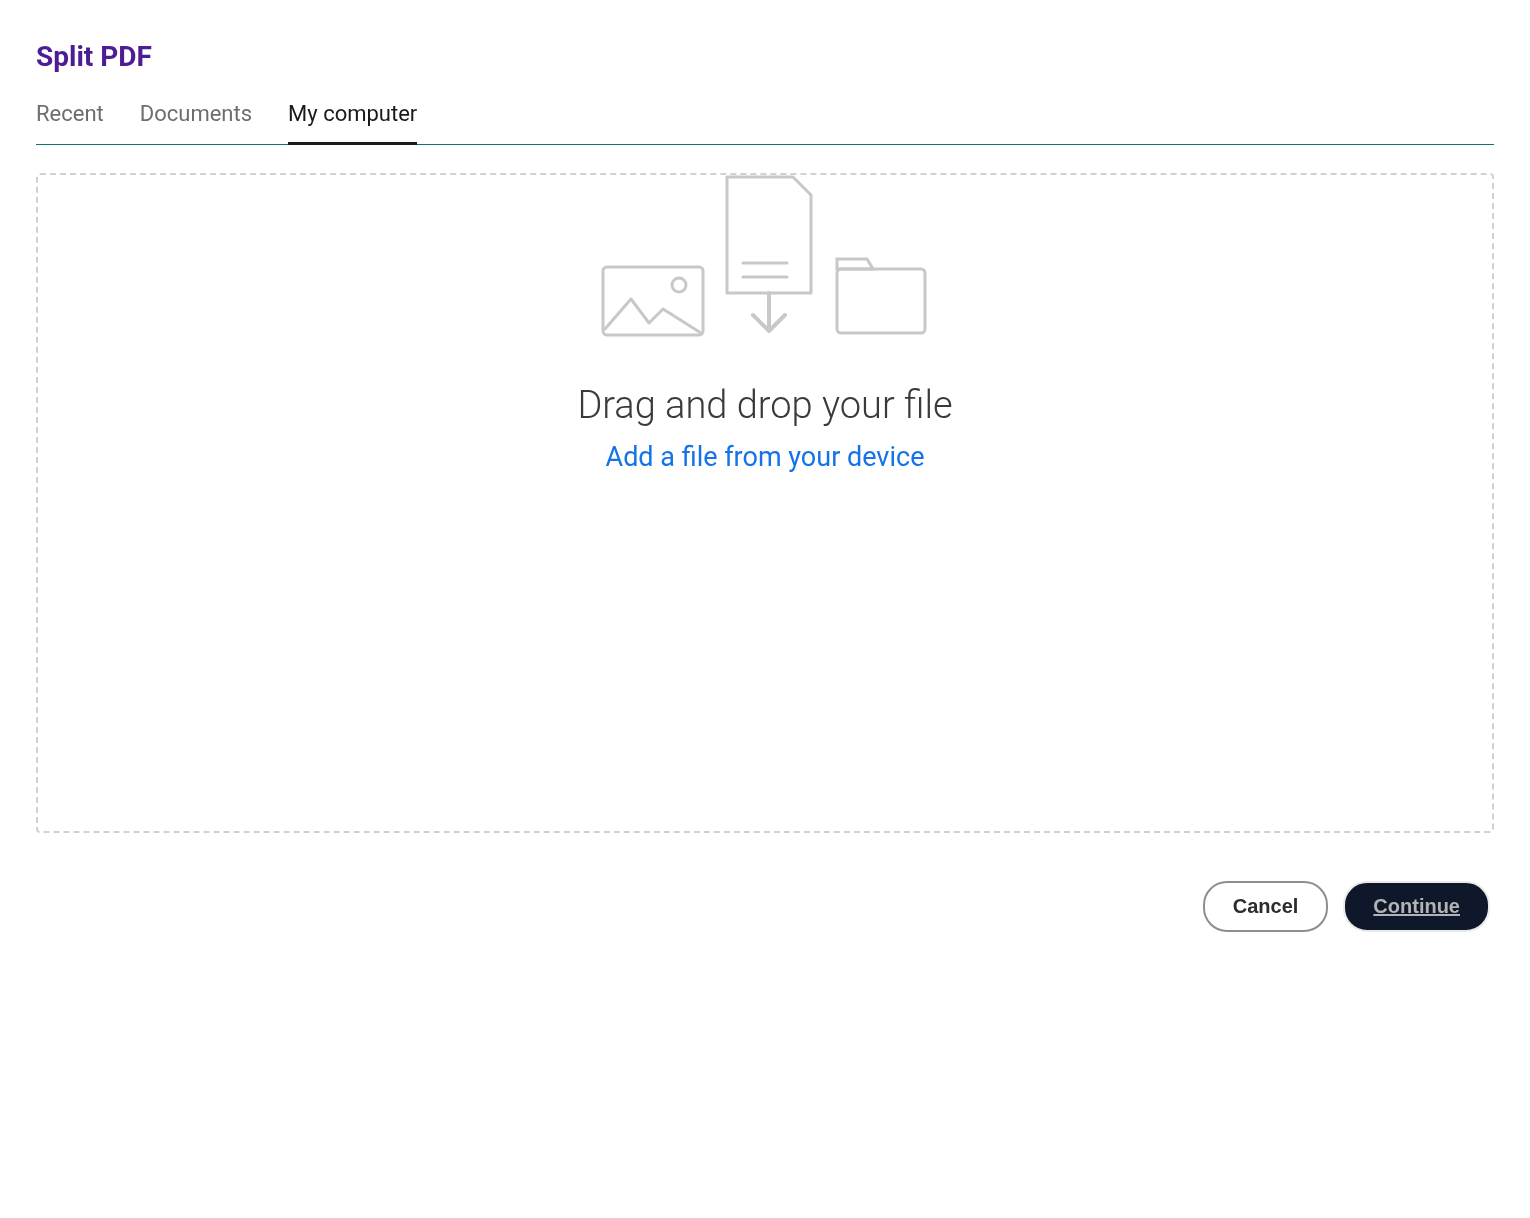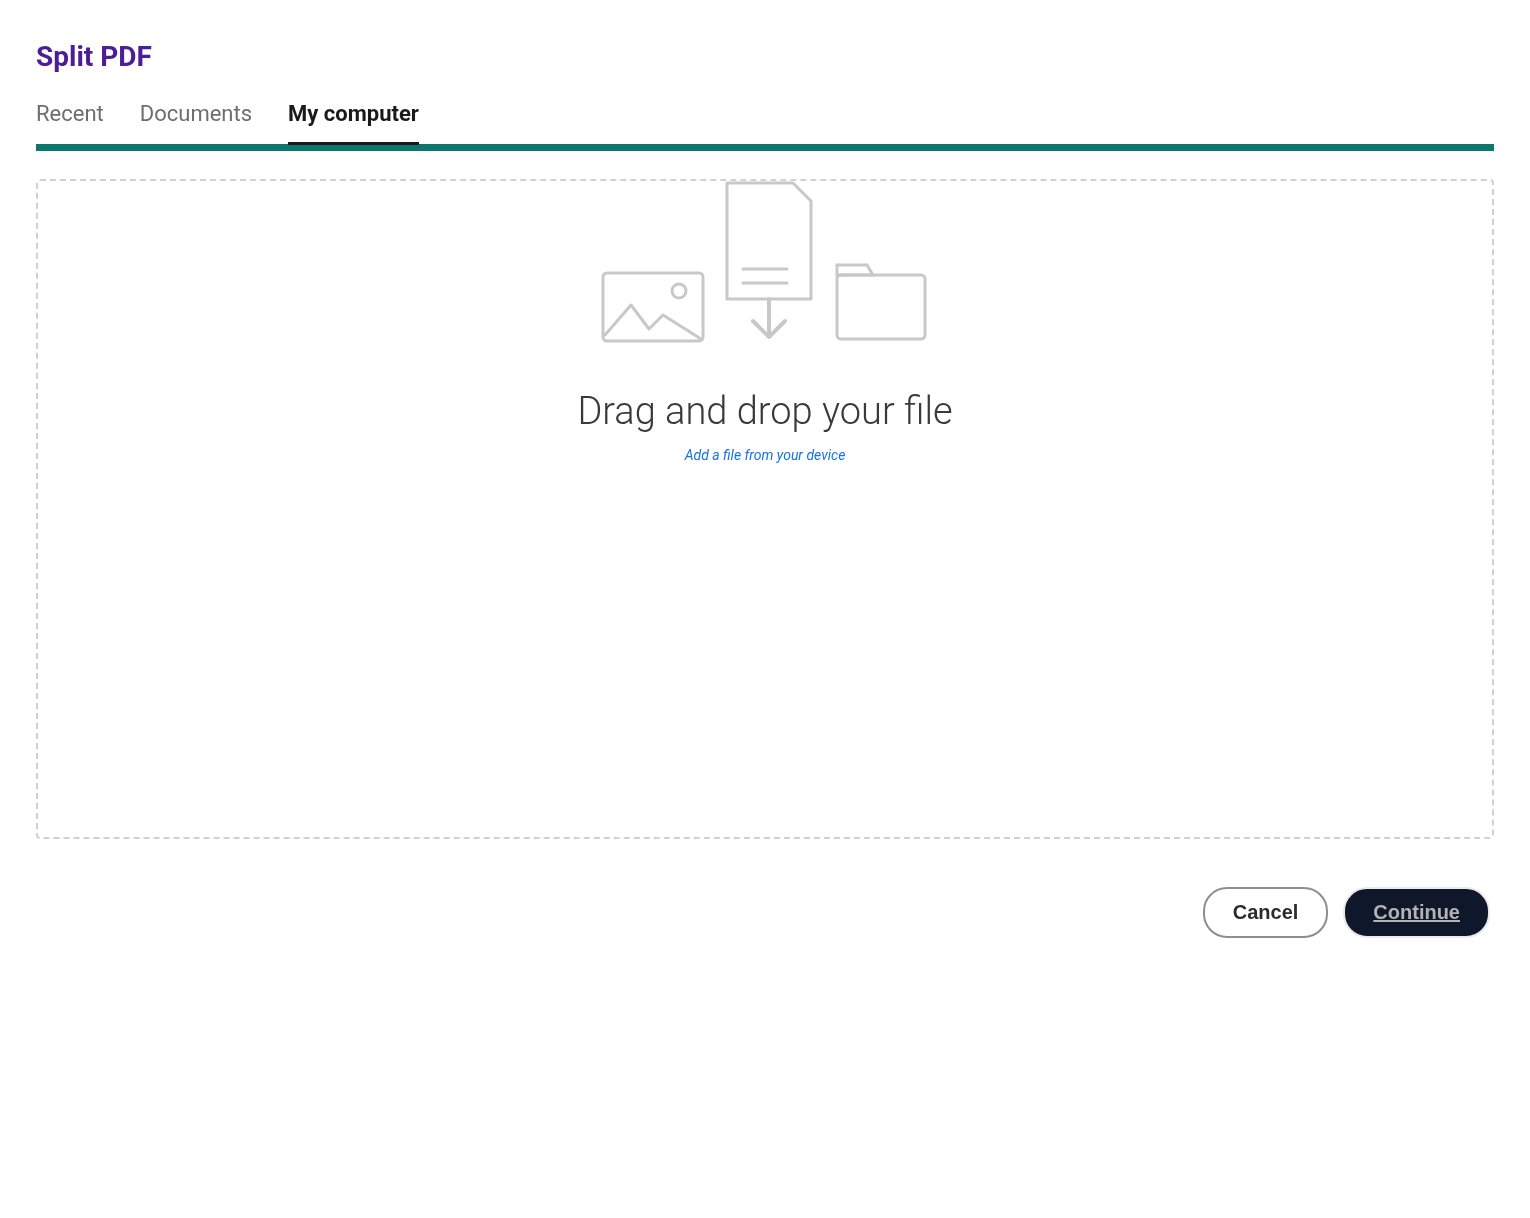--- a/index.html
+++ b/index.html
@@ -17,34 +17,34 @@
     }
     .page-title {
       font-size: 28px;
       font-weight: 700;
       color: #4c1d95;
       margin-bottom: 28px;
     }
     .tabs {
       display: flex;
       gap: 36px;
-      border-bottom: 7px solid #0f766e;
+      border-bottom: 1px solid #0f766e;
       margin-bottom: 28px;
     }
     .tab {
       font-size: 22px;
       color: #6e6e6e;
       padding-bottom: 18px;
       cursor: pointer;
       position: relative;
       font-weight: 400;
     }
     .tab.active {
       color: #1a1a1a;
-      font-weight: 700;
+      font-weight: 400;
     }
     .tab.active::after {
       content: "";
       position: absolute;
       left: 0;
       right: 0;
       bottom: -1px;
       height: 3px;
       background: #1a1a1a;
     }
@@ -64,25 +64,24 @@
       gap: 14px;
       margin-bottom: 46px;
     }
     .dropzone-heading {
       font-size: 38px;
       font-weight: 300;
       color: #3a3a3a;
       margin-bottom: 14px;
     }
     .dropzone-link {
-      font-size: 14px;
+      font-size: 27px;
       color: #1473e6;
       cursor: pointer;
       font-weight: 400;
-      font-style: italic;
     }
     .footer {
       display: flex;
       justify-content: flex-end;
       gap: 15px;
       margin-top: 48px;
       padding-right: 4px;
     }
     .btn {
       font-size: 20px;

